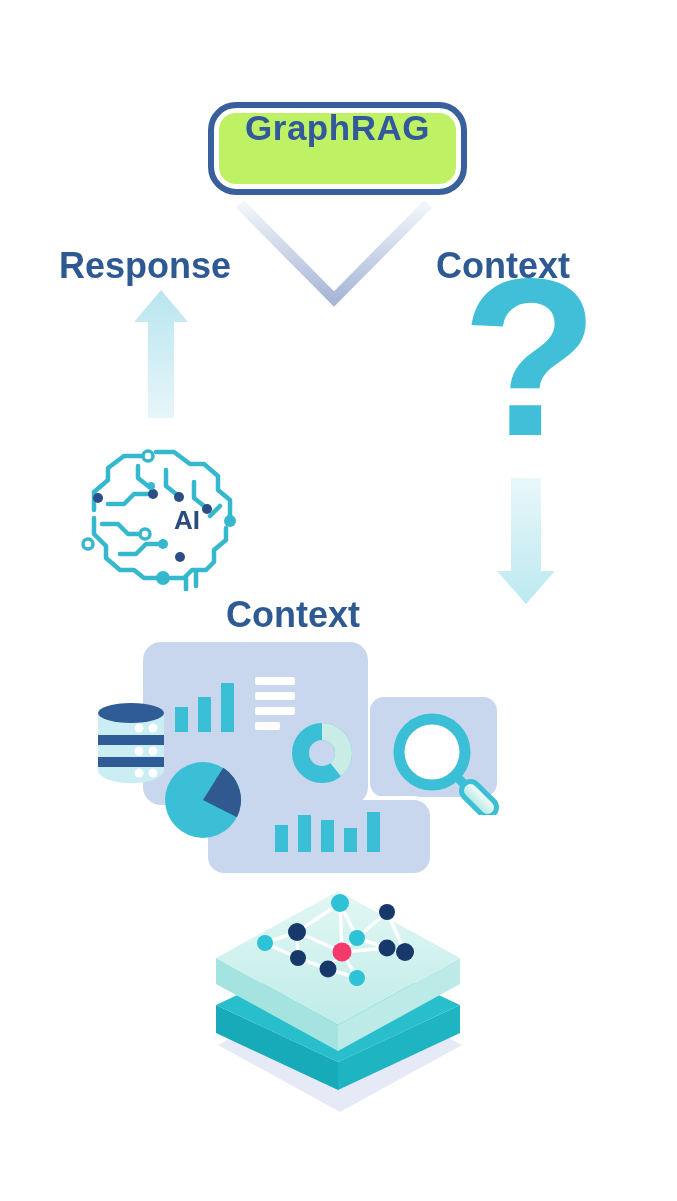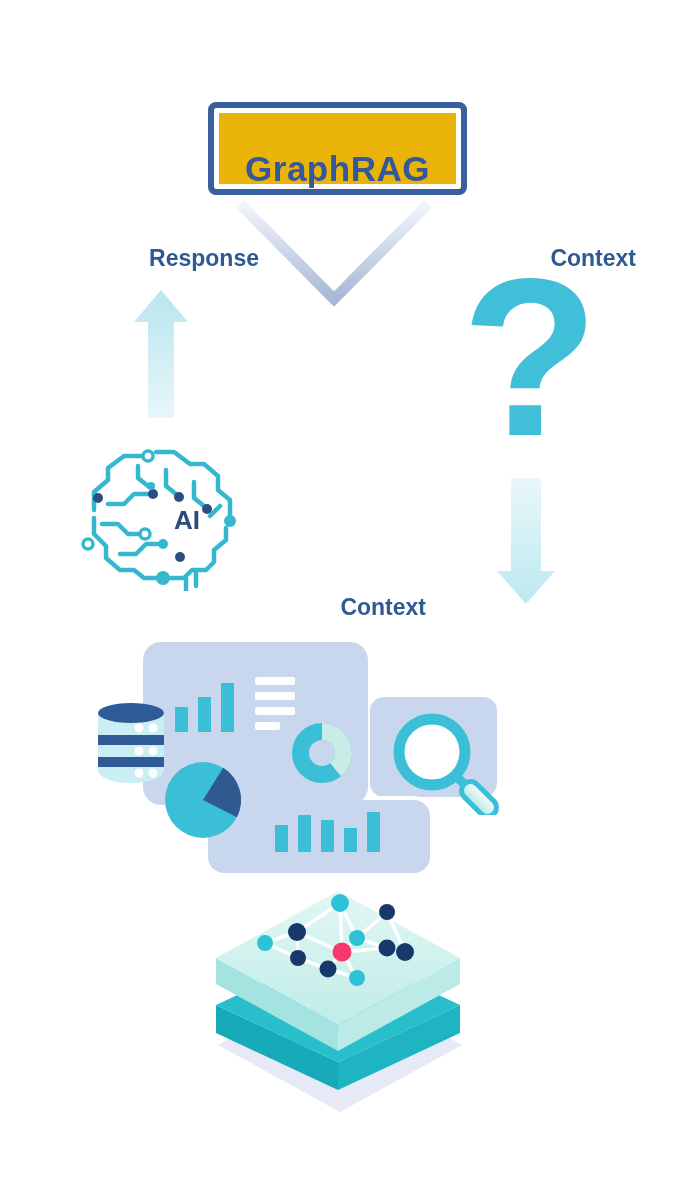--- a/index.html
+++ b/index.html
@@ -2,27 +2,27 @@
 <html><head>
 <meta charset="utf-8">
 <style>
   html,body{margin:0;padding:0;background:#ffffff;}
   .stage{position:relative;width:677px;height:1201px;background:#ffffff;overflow:hidden;
          font-family:"Liberation Sans", sans-serif;}
   .abs{position:absolute;}
 
   
   .graphrag-box{left:208px;top:102px;width:259px;height:93px;box-sizing:border-box;
-    background:#eab308;border:6px solid #3A5F9E;border-radius:8px;
+    background:#bef264;border:6px solid #3A5F9E;border-radius:28px;
     box-shadow:inset 0 0 0 5px #ffffff;
-    display:flex;align-items:flex-end;justify-content:center;}
+    display:flex;align-items:flex-start;justify-content:center;}
   .graphrag-box span{font-size:35px;font-weight:bold;color:#33589B;letter-spacing:.5px;}
 
   
-  .big-label{font-size:23px;font-weight:bold;color:#2E5A94;text-align:right;width:200px;}
+  .big-label{font-size:36px;font-weight:bold;color:#2E5A94;text-align:left;width:200px;}
   .label-response{left:59px;top:245px;}
   .label-prompt{left:436px;top:245px;}
   .label-context{left:226px;top:594px;}
 
   
   .question-mark{left:455px;top:250px;width:150px;height:230px;text-align:center;
     font-size:225px;line-height:215px;font-weight:bold;color:#41BFD9;}
 
   
   .card{position:absolute;background:#C9D7EE;}

